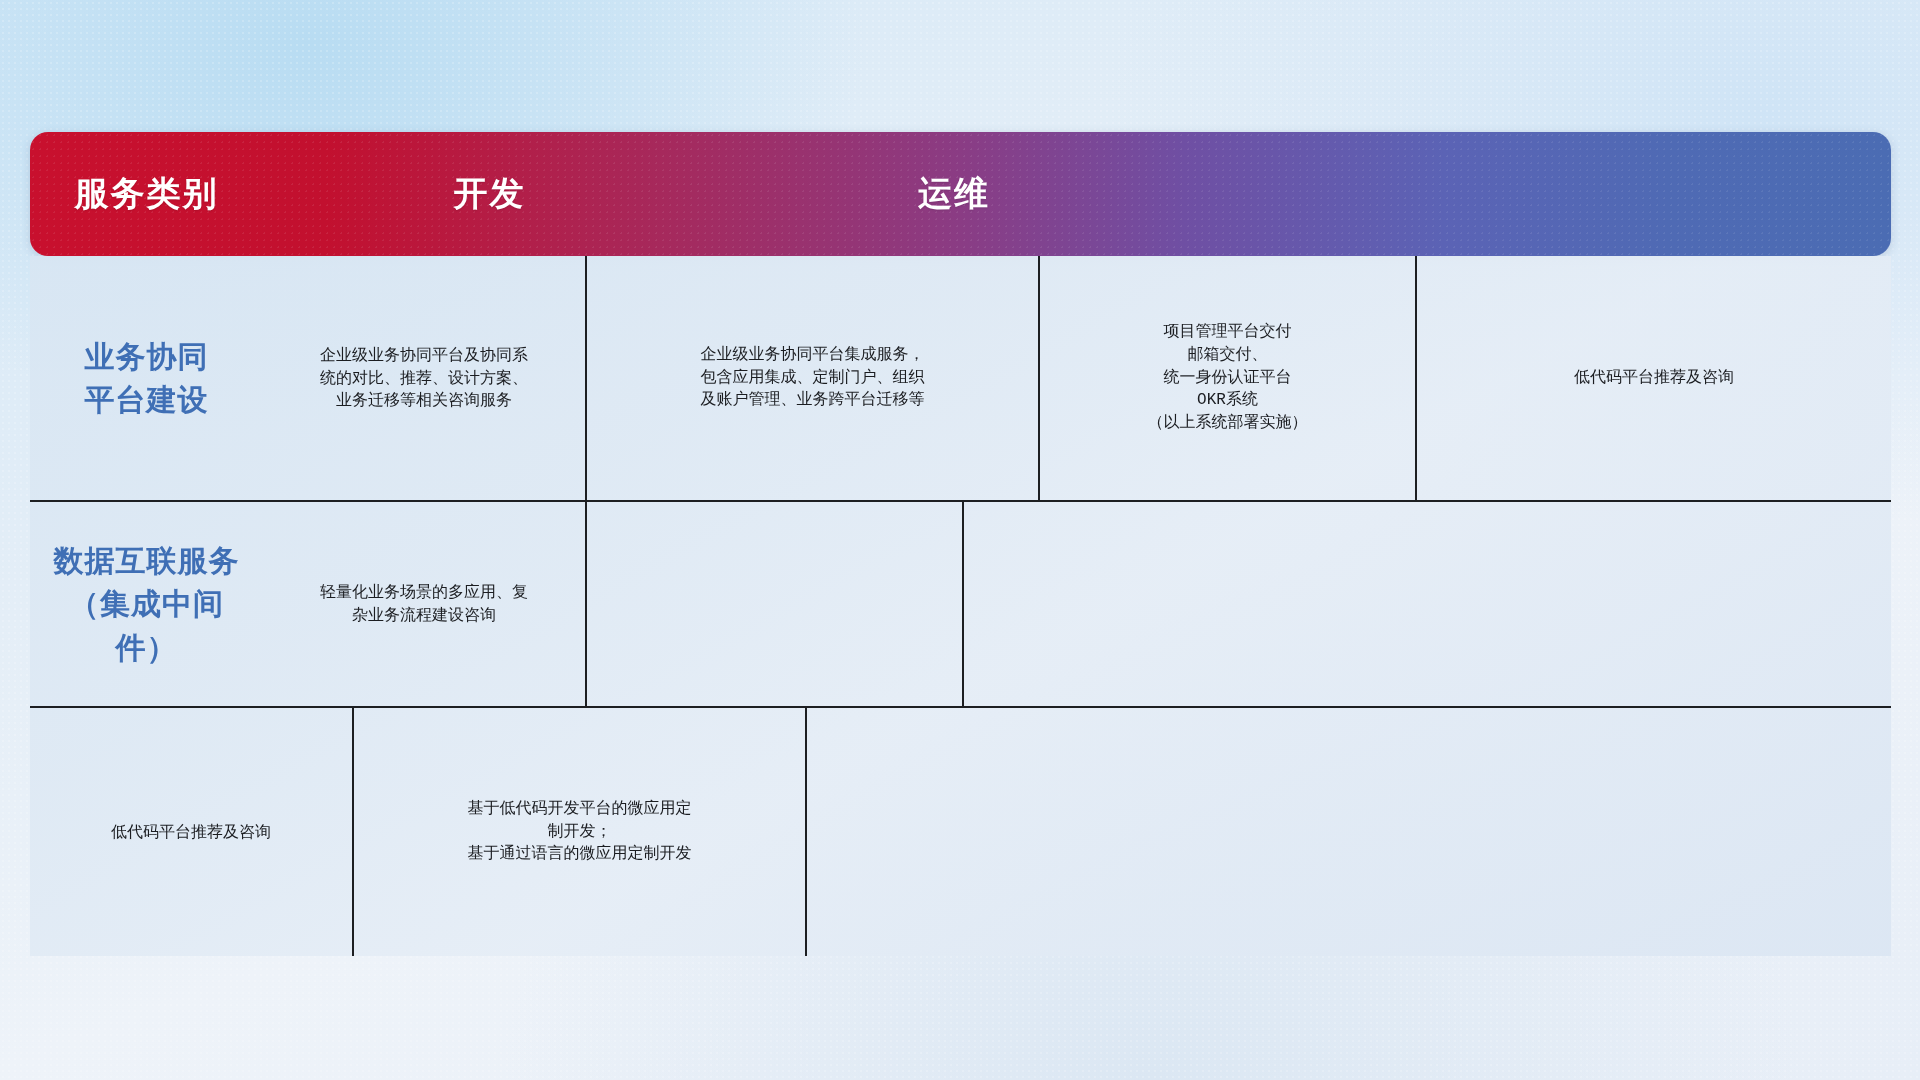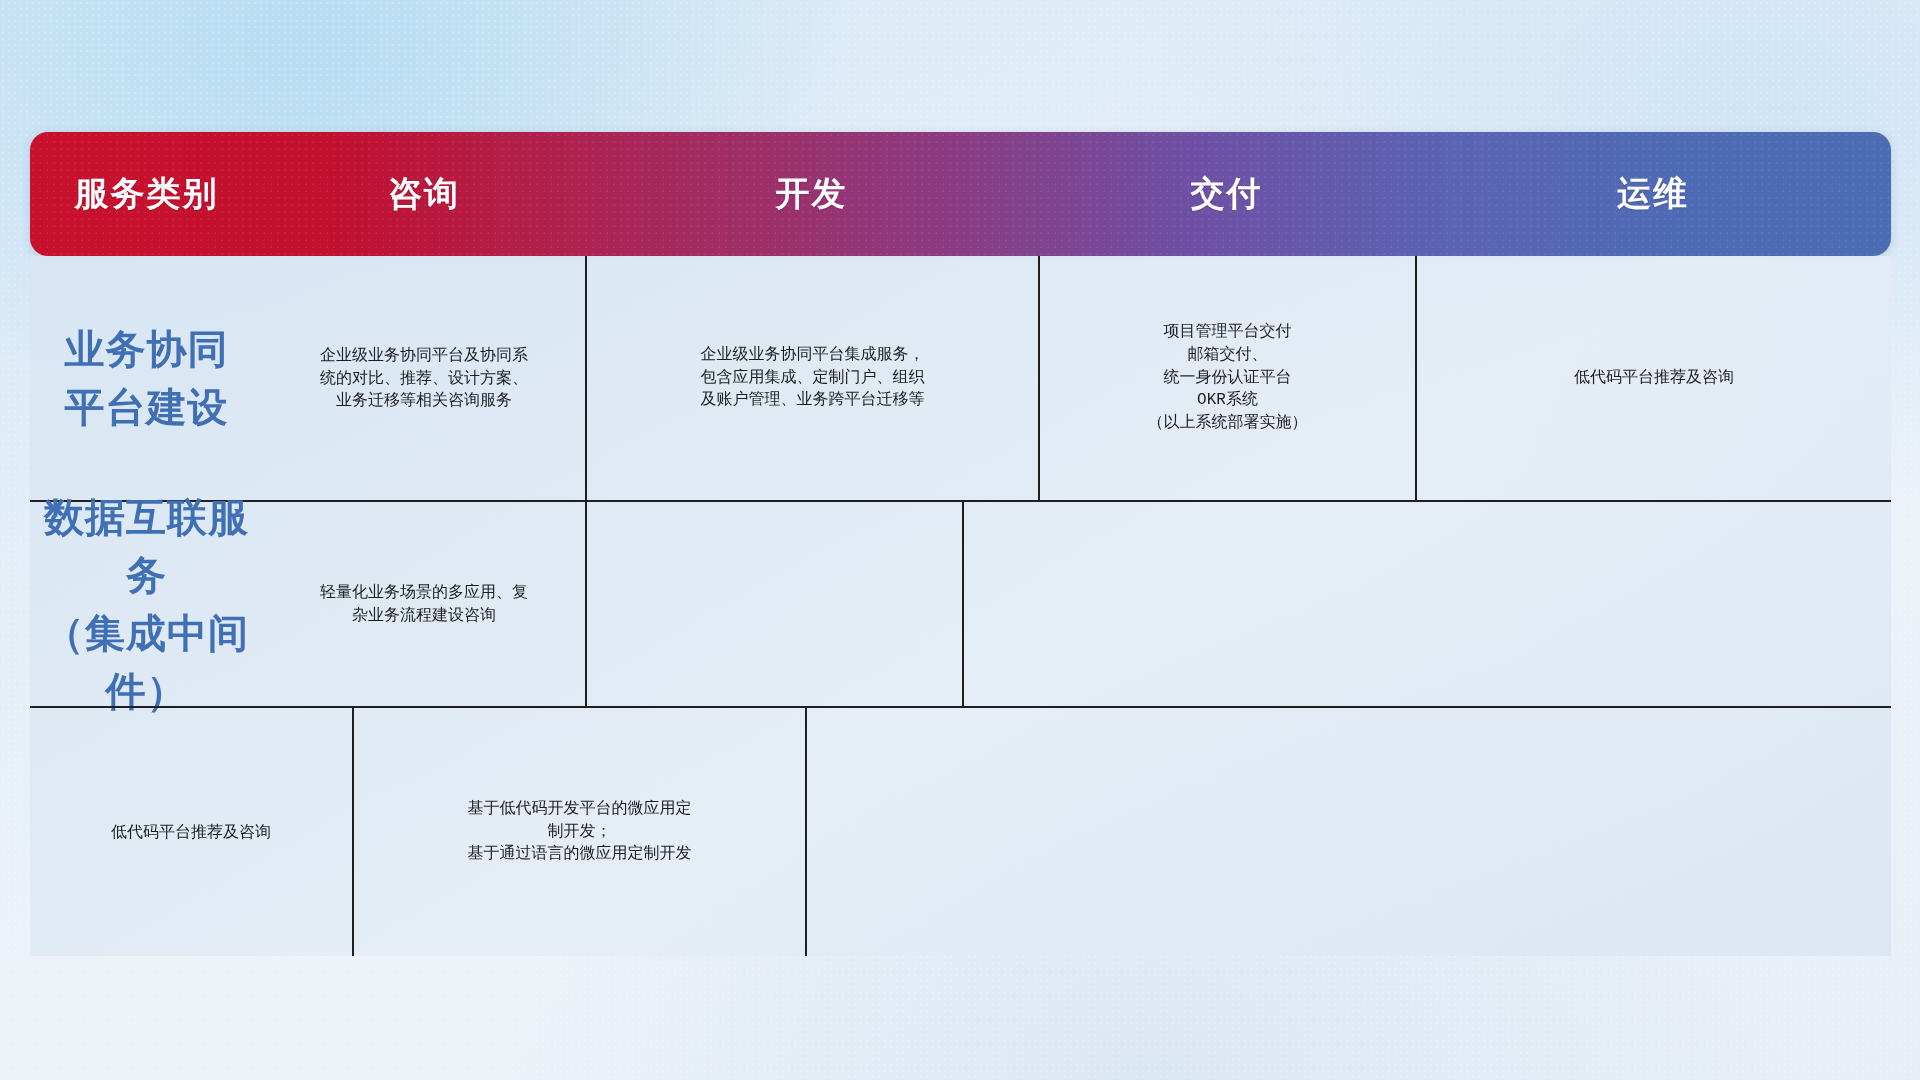--- a/index.html
+++ b/index.html
@@ -113,21 +113,21 @@
     line-height: 1.42;
     color: #1b1d21;
     white-space: pre-line;
   }
   .td.sep {
     border-left: 2px solid #1d1f22;
     font-family: Liberation Mono, monospace;
   }
   .td.cat {
     color: #3f6fb5;
-    font-size: 40px;
+    font-size: 30px;
     font-weight: bold;
     letter-spacing: 1px;
     line-height: 1.45;
   }
 
   
   .c0 { width: 233px; flex: 0 0 233px; }
   .c1 { width: 322px; flex: 0 0 322px; }
   .c2 { width: 453px; flex: 0 0 453px; }
   .c3 { width: 377px; flex: 0 0 377px; }
@@ -142,28 +142,22 @@
 <body>
 
 <div id="page">
 
   <div id="table-card">
 
     <div class="thead">
       <div class="th c0">
         <span>服务类别</span>
       </div>
-      <div class="th c1">
-        <span>咨询</span>
-      </div>
       <div class="th c2">
         <span>开发</span>
-      </div>
-      <div class="th c3">
-        <span>交付</span>
       </div>
       <div class="th c4">
         <span>运维</span>
       </div>
     </div>
 
     <div class="tbody">
 
       <div class="trow r0">
         <div class="td cat c0">业务协同

